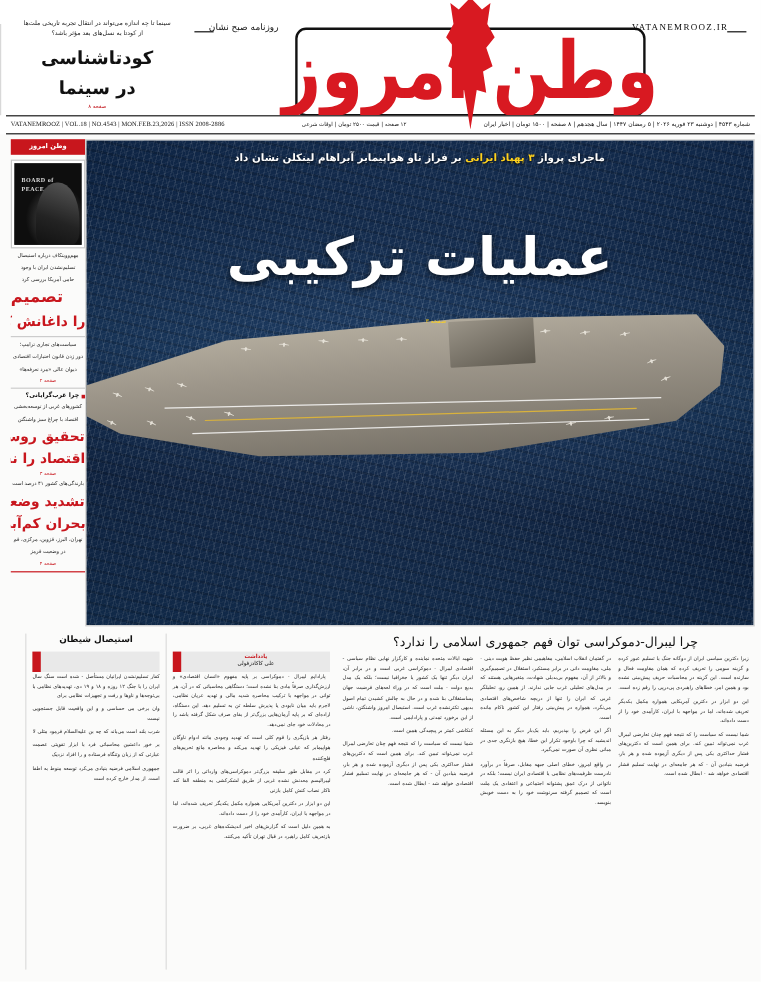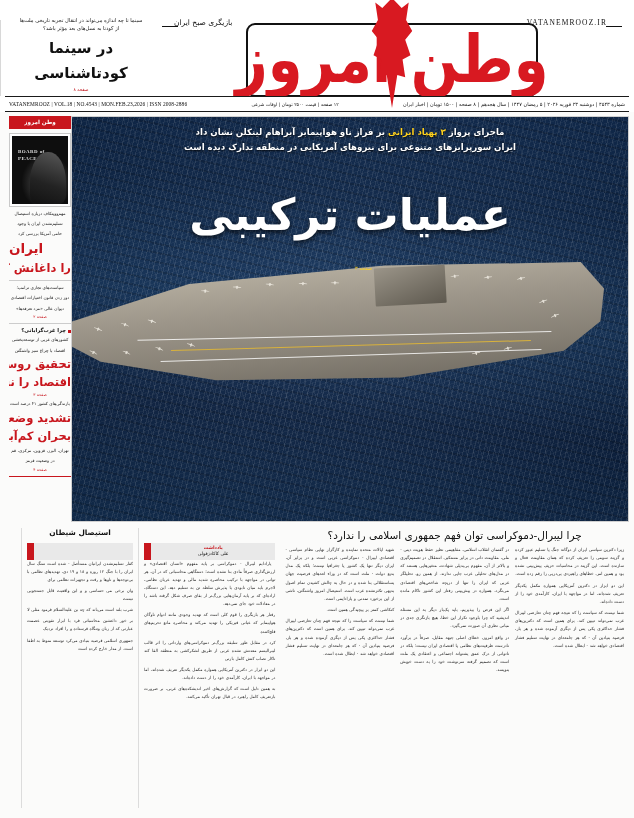--- a/index.html
+++ b/index.html
@@ -531,28 +531,28 @@
 <body>
 
 <div class="page">
 
   <div class="masthead">
     <div class="masthead-inner">
 
       <div class="teaser teaser-right">
         <div class="teaser-sub">سینما تا چه اندازه می‌تواند در انتقال تجربه تاریخی ملت‌ها</div>
         <div class="teaser-sub">از کودتا به نسل‌های بعد مؤثر باشد؟</div>
+        <div class="teaser-title">کودتاشناسی</div>
         <div class="teaser-title">در سینما</div>
-        <div class="teaser-title">کودتاشناسی</div>
         <div class="teaser-page">صفحه ۸</div>
       </div>
 
       <div class="logo-block">
         <div class="logo-url">VATANEMROOZ.IR</div>
-        <div class="logo-tagline">بازیگری صبح ایران</div>
+        <div class="logo-tagline">روزنامه صبح نشان</div>
         <div class="logo-rule"></div>
         <div class="logo-rule-r"></div>
         <div class="logo-frame">
           <div class="logo-word">وطن امروز</div>
         </div>
         <div class="logo-orn"></div>
       </div>
 
 
     </div>
@@ -570,21 +570,21 @@
       <div class="rail-tab">وطن امروز</div>
 
       <div class="rail-photo">
         <div class="rail-photo-inner"></div>
       </div>
 
       <div class="rail-cap">مهم‌وویتکاف درباره استیصال</div>
       <div class="rail-cap">تسلیم‌نشدن ایران با وجود</div>
       <div class="rail-cap">حامی آمریکا بررسی کرد</div>
 
-      <div class="rail-head">ایران</div>
+      <div class="rail-head">تصمیم</div>
       <div class="rail-head small">را داغانش کرده</div>
 
       <div class="rail-sep"></div>
 
       <div class="rail-sub">سیاست‌های تجاری ترامپ؛</div>
       <div class="rail-sub">دور زدن قانون اختیارات اقتصادی</div>
       <div class="rail-sub">دیوان عالی «مرد تعرفه‌ها»</div>
       <div class="rail-page">صفحه ۲</div>
 
       <div class="rail-sep"></div>
@@ -608,21 +608,20 @@
       <div class="rail-sub">در وضعیت قرمز</div>
       <div class="rail-page">صفحه ۴</div>
 
       <div class="rail-redline"></div>
     </div>
 
     <div class="hero">
 
       <div class="hero-kicker">
         <div class="hero-kicker-line"><span>ماجرای پرواز </span><span class="hl-yellow">۳ پهپاد ایرانی</span><span> بر فراز ناو هواپیمابر آبراهام لینکلن نشان داد</span></div>
-        <div class="hero-kicker-line">ایران سورپرایزهای متنوعی برای نیروهای آمریکایی در منطقه تدارک دیده است</div>
       </div>
 
       <div class="hero-title">عملیات ترکیبی</div>
       <div class="hero-page">صفحه ۳</div>
 
       <div class="carrier">
         <div class="deck"></div>
         <div class="deck-stripe s1"></div>
         <div class="deck-stripe s2"></div>
         <div class="deck-stripe-y"></div>

